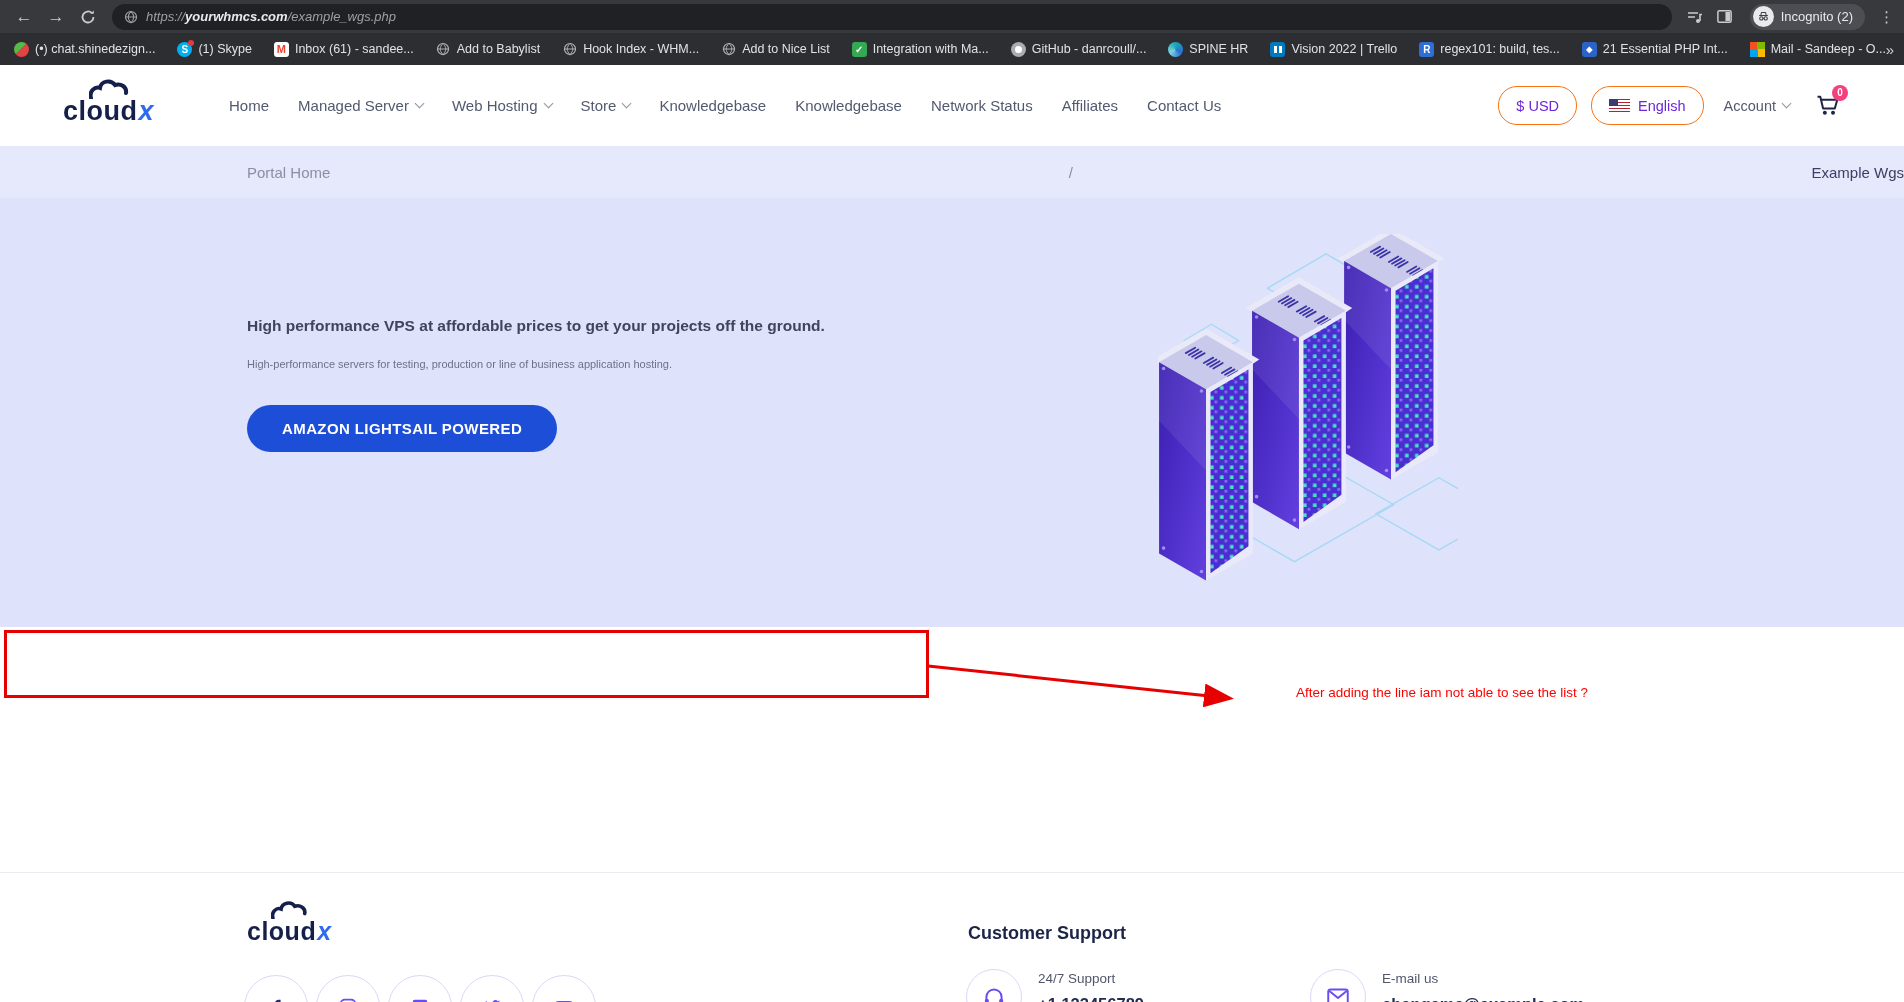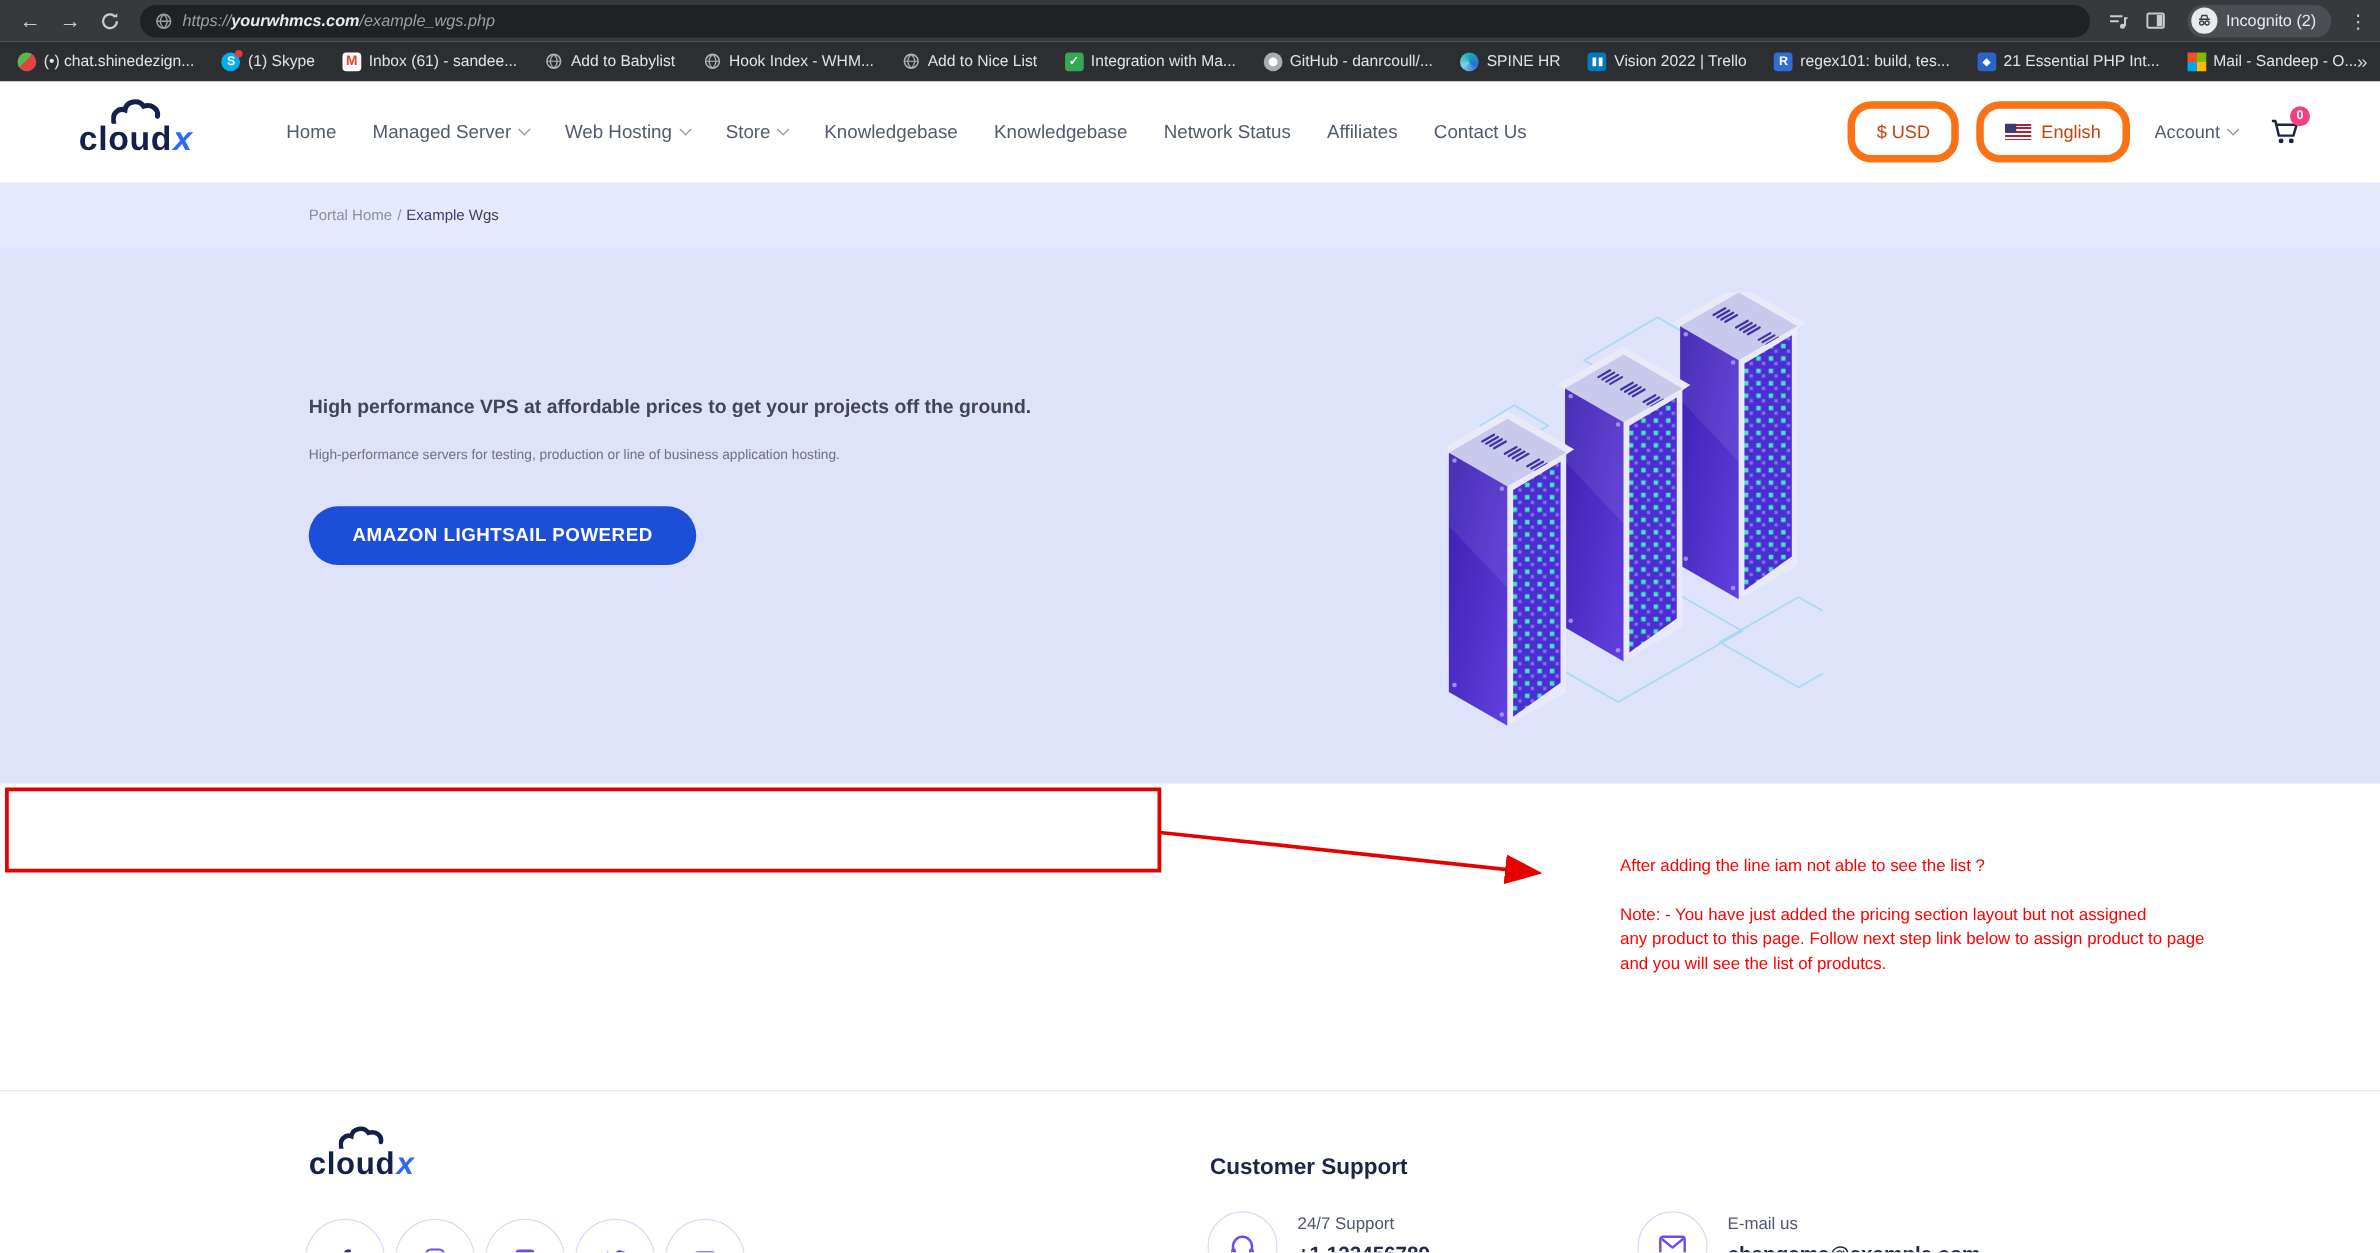--- a/index.html
+++ b/index.html
@@ -38,29 +38,29 @@
 
   
   .site-header{height:81px;background:#fff;display:flex;align-items:center;padding:0 60px 0 63px;box-shadow:0 1px 0 rgba(0,0,0,.04);}
   .logo{position:relative;font-weight:bold;font-size:27px;letter-spacing:.5px;color:#15204a;display:flex;align-items:flex-end;line-height:1;padding-top:12px;}
   .logo .hump{position:absolute;top:-9px;left:26px;}
   .logo-x{color:#2e6bf0;font-style:italic;margin-left:1px;}
   .main-nav{display:flex;align-items:center;gap:29px;margin-left:75px;}
   .nav-item{font-size:15px;color:#525a70;display:flex;align-items:center;white-space:nowrap;}
   .caret{display:inline-block;width:6px;height:6px;border-right:1.5px solid currentColor;border-bottom:1.5px solid currentColor;transform:rotate(45deg);margin-left:7px;margin-top:-4px;opacity:.65;}
   .header-right{margin-left:auto;display:flex;align-items:center;gap:14px;}
-  .pill{border:6px solid #f97316;border-radius:19px;height:37px;display:flex;align-items:center;padding:0 17px;font-size:14.5px;color:#c2410c;gap:8px;white-space:nowrap;}
+  .pill{border:1px solid #f97316;border-radius:19px;height:37px;display:flex;align-items:center;padding:0 17px;font-size:14.5px;color:#6d28d9;gap:8px;white-space:nowrap;}
   .flag{width:21px;height:13px;background:repeating-linear-gradient(#b22234 0 1.5px,#fff 1.5px 3px);position:relative;flex:0 0 auto;}
   .flag::after{content:"";position:absolute;left:0;top:0;width:9px;height:7px;background:#3c3b6e;}
   .account{font-size:14.5px;color:#525a70;display:flex;align-items:center;margin-left:6px;}
   .cart{position:relative;margin-left:10px;width:30px;height:30px;}
   .cart-badge{position:absolute;top:-6px;right:-4px;background:#f4407e;color:#fff;border-radius:50%;width:16px;height:16px;font-size:10px;display:flex;align-items:center;justify-content:center;font-weight:bold;}
 
   
-  .breadcrumb-bar{height:52px;background:#e6e8fc;display:flex;align-items:center;padding-left:247px;font-size:12px;gap:4px;}
+  .breadcrumb-bar{height:52px;background:#e6e8fc;display:flex;align-items:center;padding-left:247px;font-size:15px;gap:26px;justify-content:space-between;}
   .crumb-home{color:#8a8fa4;}
   .crumb-sep{color:#8a8fa4;}
   .crumb-cur{color:#3a3f63;}
 
   
   .hero{position:relative;height:429px;background:#dfe2fb;overflow:hidden;}
   .hero-copy{position:absolute;left:247px;top:92px;width:700px;}
   .hero-copy h1{margin:0;font-size:34px;font-weight:bold;color:#2e2a6a;letter-spacing:.2px;}
   .hero-copy .sub{margin:27px 0 0 0;font-size:15.5px;font-weight:bold;color:#41455b;}
   .hero-copy .desc{margin:23px 0 0 0;font-size:11px;color:#6c7188;}
@@ -331,25 +331,20 @@
     <svg class="anno-arrow" viewBox="0 0 1280 120">
       <defs>
           <marker id="arr" markerWidth="10" markerHeight="8" refX="8" refY="4" orient="auto">
             <path d="M0,0 L10,4 L0,8 z" fill="#e60000"></path>
           </marker>
         </defs>
       <line x1="928" y1="39" x2="1228" y2="71" stroke="#e60000" stroke-width="3" marker-end="url(#arr)"></line>
     </svg>
     <div class="red-text">
       <p class="q">After adding the line iam not able to see the list ?</p>
-      <p class="note">
-        <span style="display:block">Note: - You have just added the pricing section layout but not assigned</span>
-        <span style="display:block">any product to this page. Follow next step link below to assign product to page</span>
-        <span style="display:block">and you will see the list of produtcs.</span>
-      </p>
     </div>
   </section>
 
   <footer class="footer">
     <div class="footer-logo">
       <svg class="hump" width="42" height="20" viewBox="0 0 46 22">
           <path d="M2 21c-2-7 4-12 9-10 1-7 11-9 15-3 6-2 12 2 11 8" fill="none" stroke="#15204a" stroke-width="4" stroke-linecap="round"></path>
         </svg>
       <span>cloud</span>
         <span class="logo-x">x</span>

